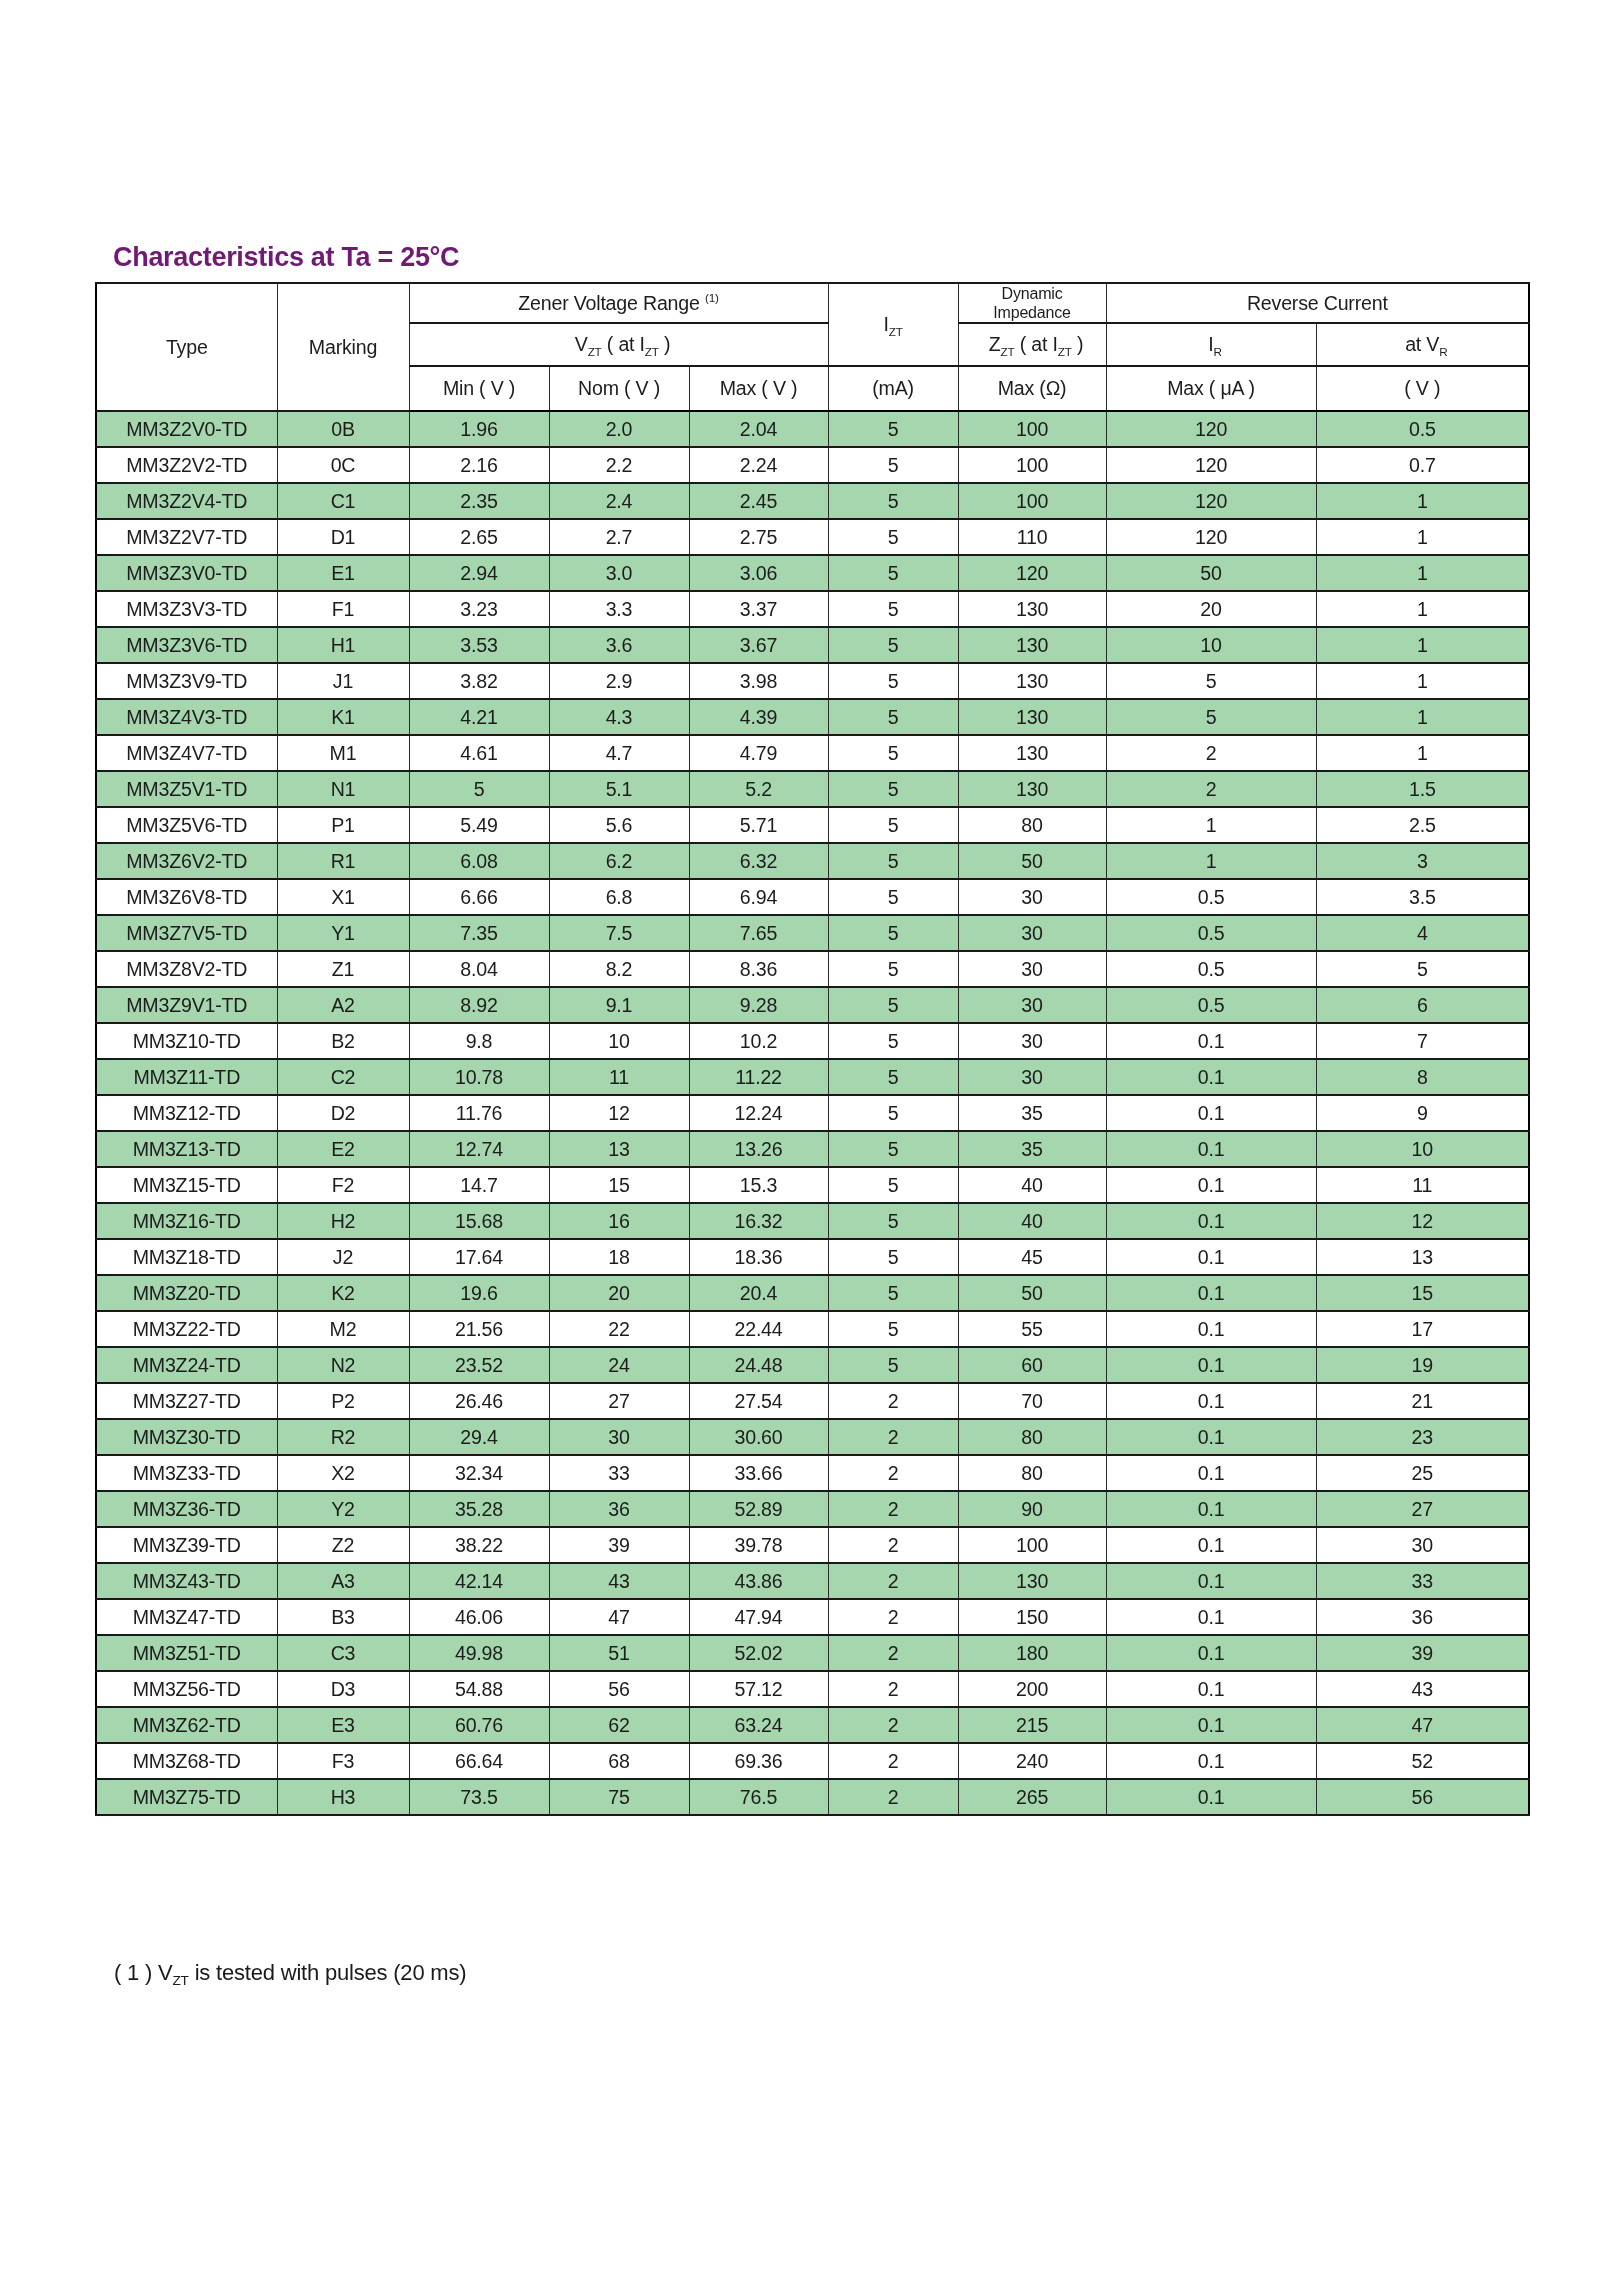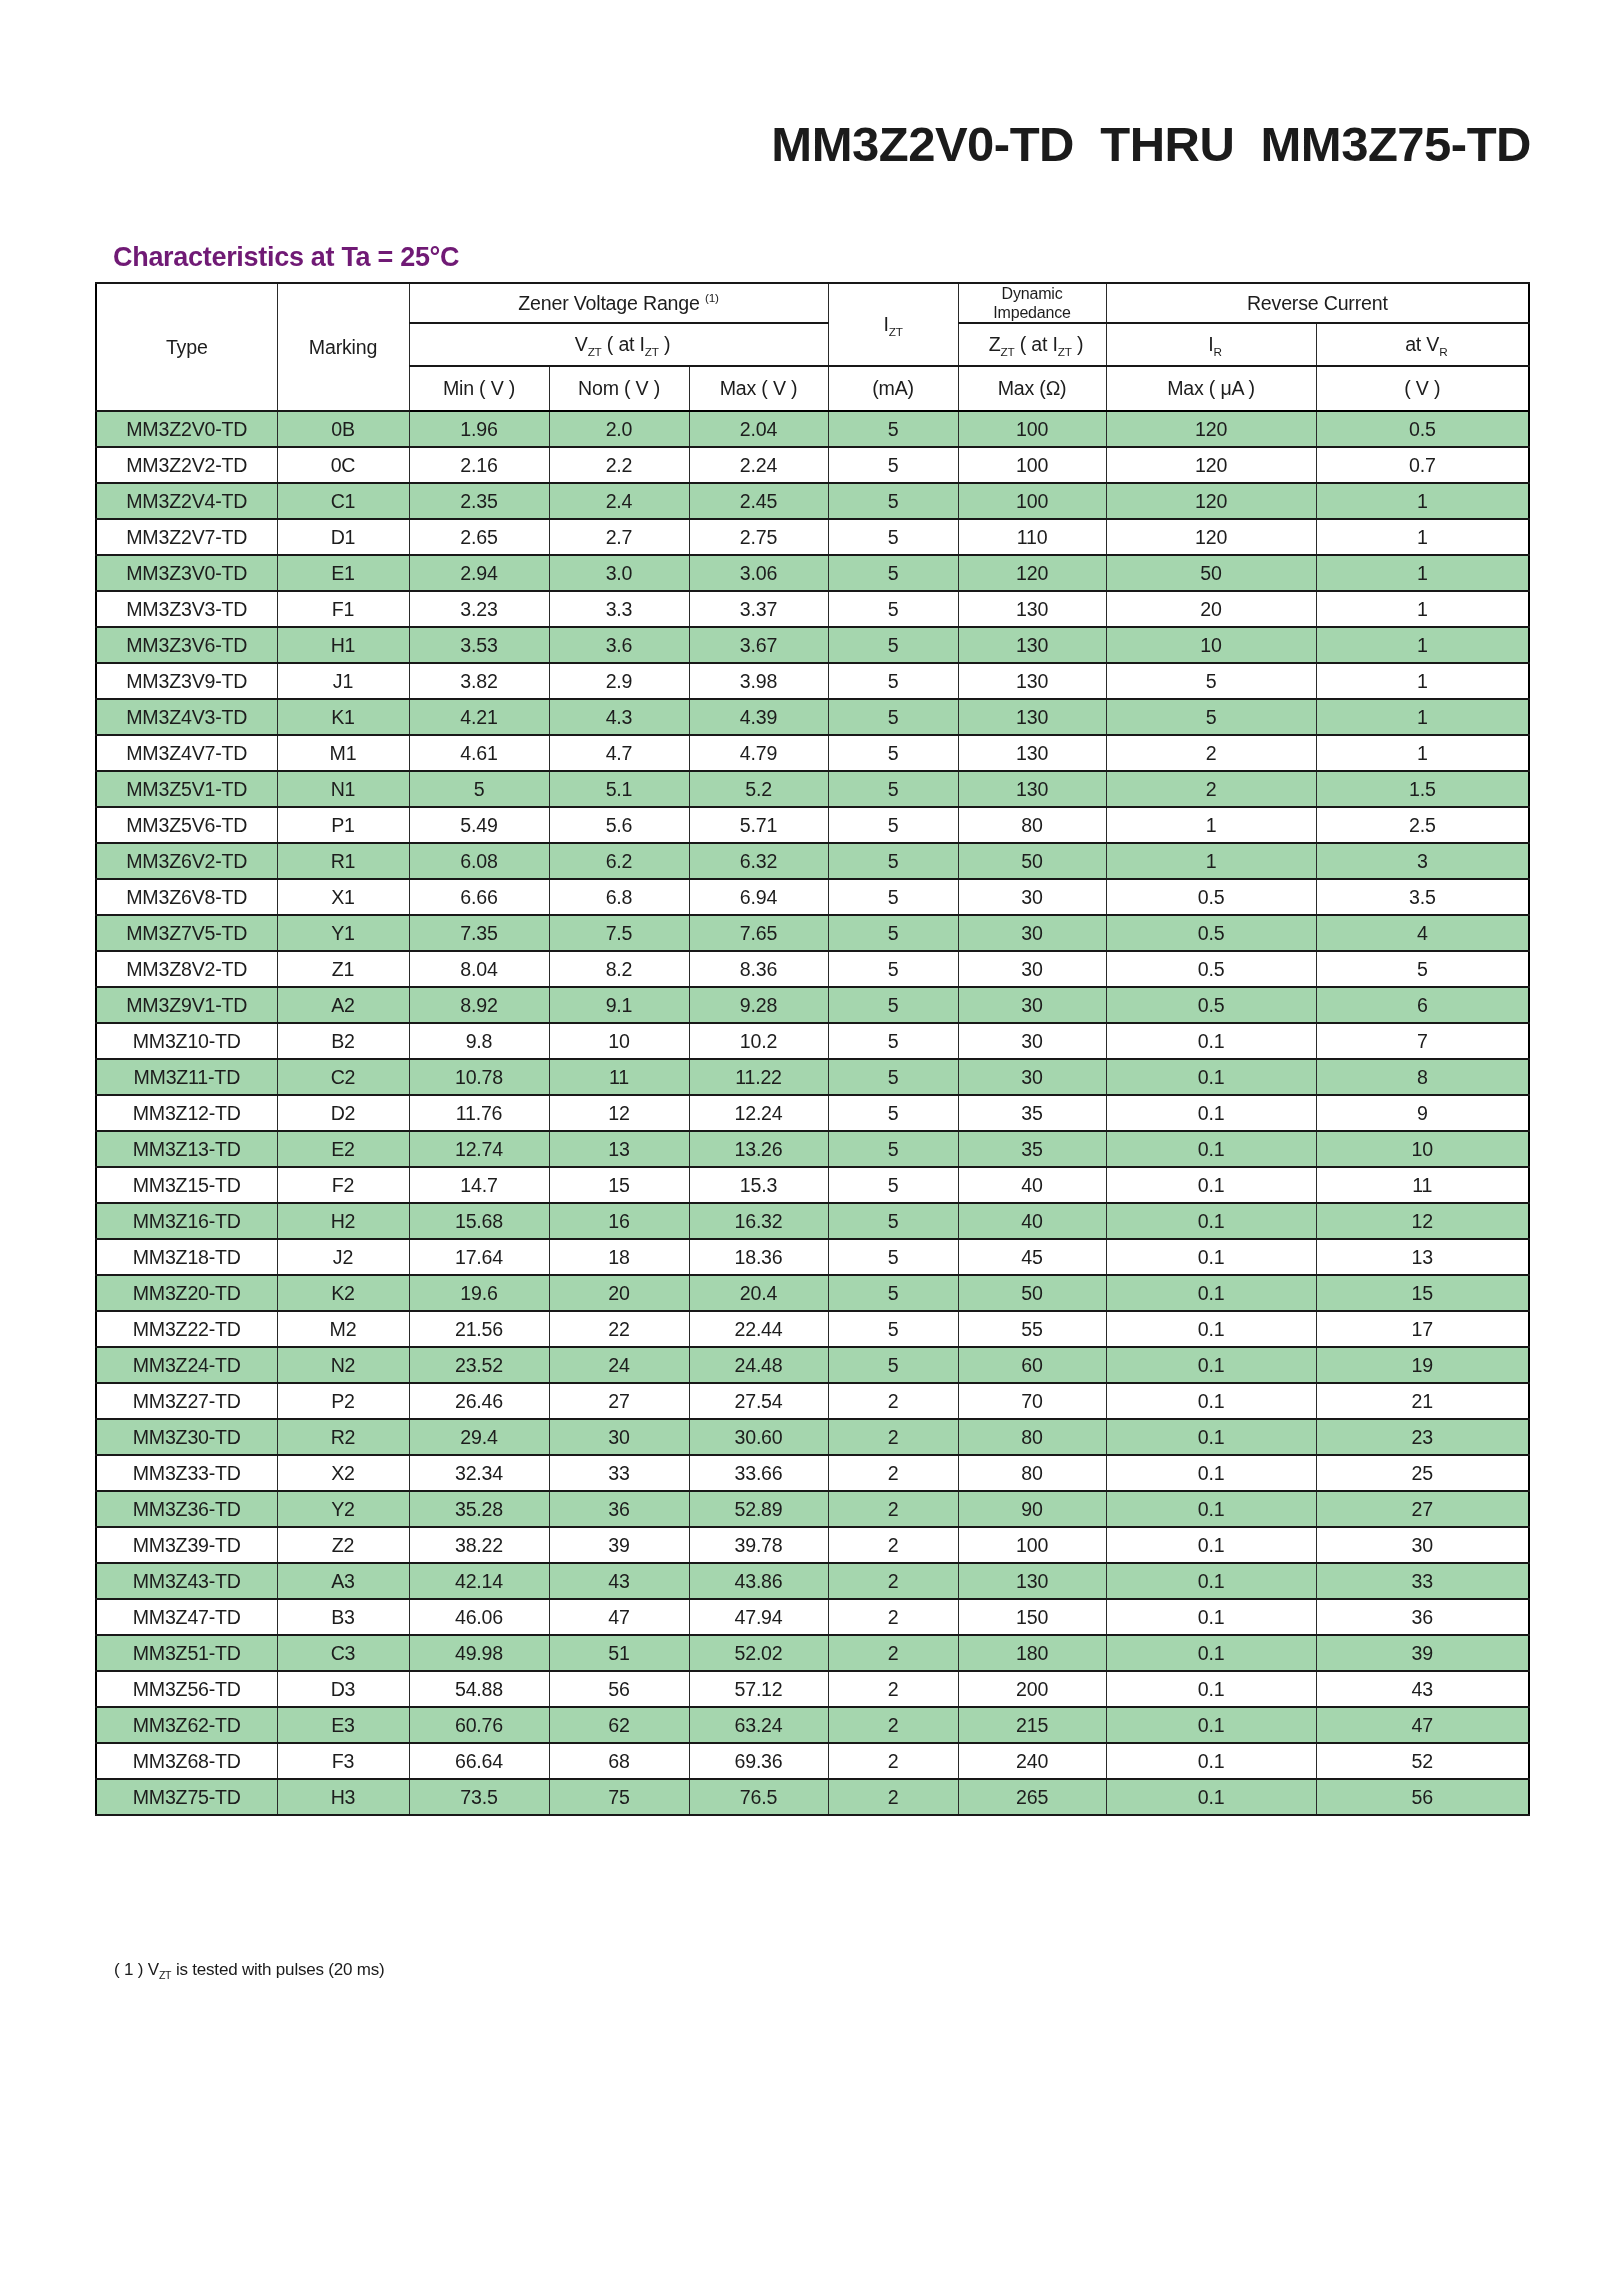--- a/index.html
+++ b/index.html
@@ -57,32 +57,31 @@
   .char-table thead tr:nth-child(3) th { border-bottom:2.9px solid #000;margin-left:13px; }
   .char-table tbody td { height:36px; }
   .char-table tbody tr:nth-child(odd) td { background:var(--stripe); }
   .char-table tbody tr:nth-child(even) td { background:#ffffff; }
   th[data-name="col-header-dynamic-impedance"] { font-size:16px; line-height:1.2; }
   .char-table sub { font-size:60%; line-height:0; }
   .char-table sup { font-size:60%; line-height:0; }
   .footnote {
     position:absolute;
     left:114px; top:1960px;
-    font-size:17px;
+    font-size:22px;
     letter-spacing:-0.2px;
     color:#1b1b1b;
   }
   .footnote sub { font-size:62%; }
 </style>
 </head>
 <body>
 
 <div class="page" data-name="datasheet-page">
 
-  <div class="doc-title" data-name="page-title">MM3Z2V0-TD  THRU  MM3Z75-TD</div>
 
   <div class="section-heading" data-name="section-heading">Characteristics at Ta = 25°C</div>
 
   <table class="char-table" data-name="characteristics-table">
     <colgroup>
       <col style="width:181px">
       <col style="width:132px">
       <col style="width:140px">
       <col style="width:140px">
       <col style="width:139px">

